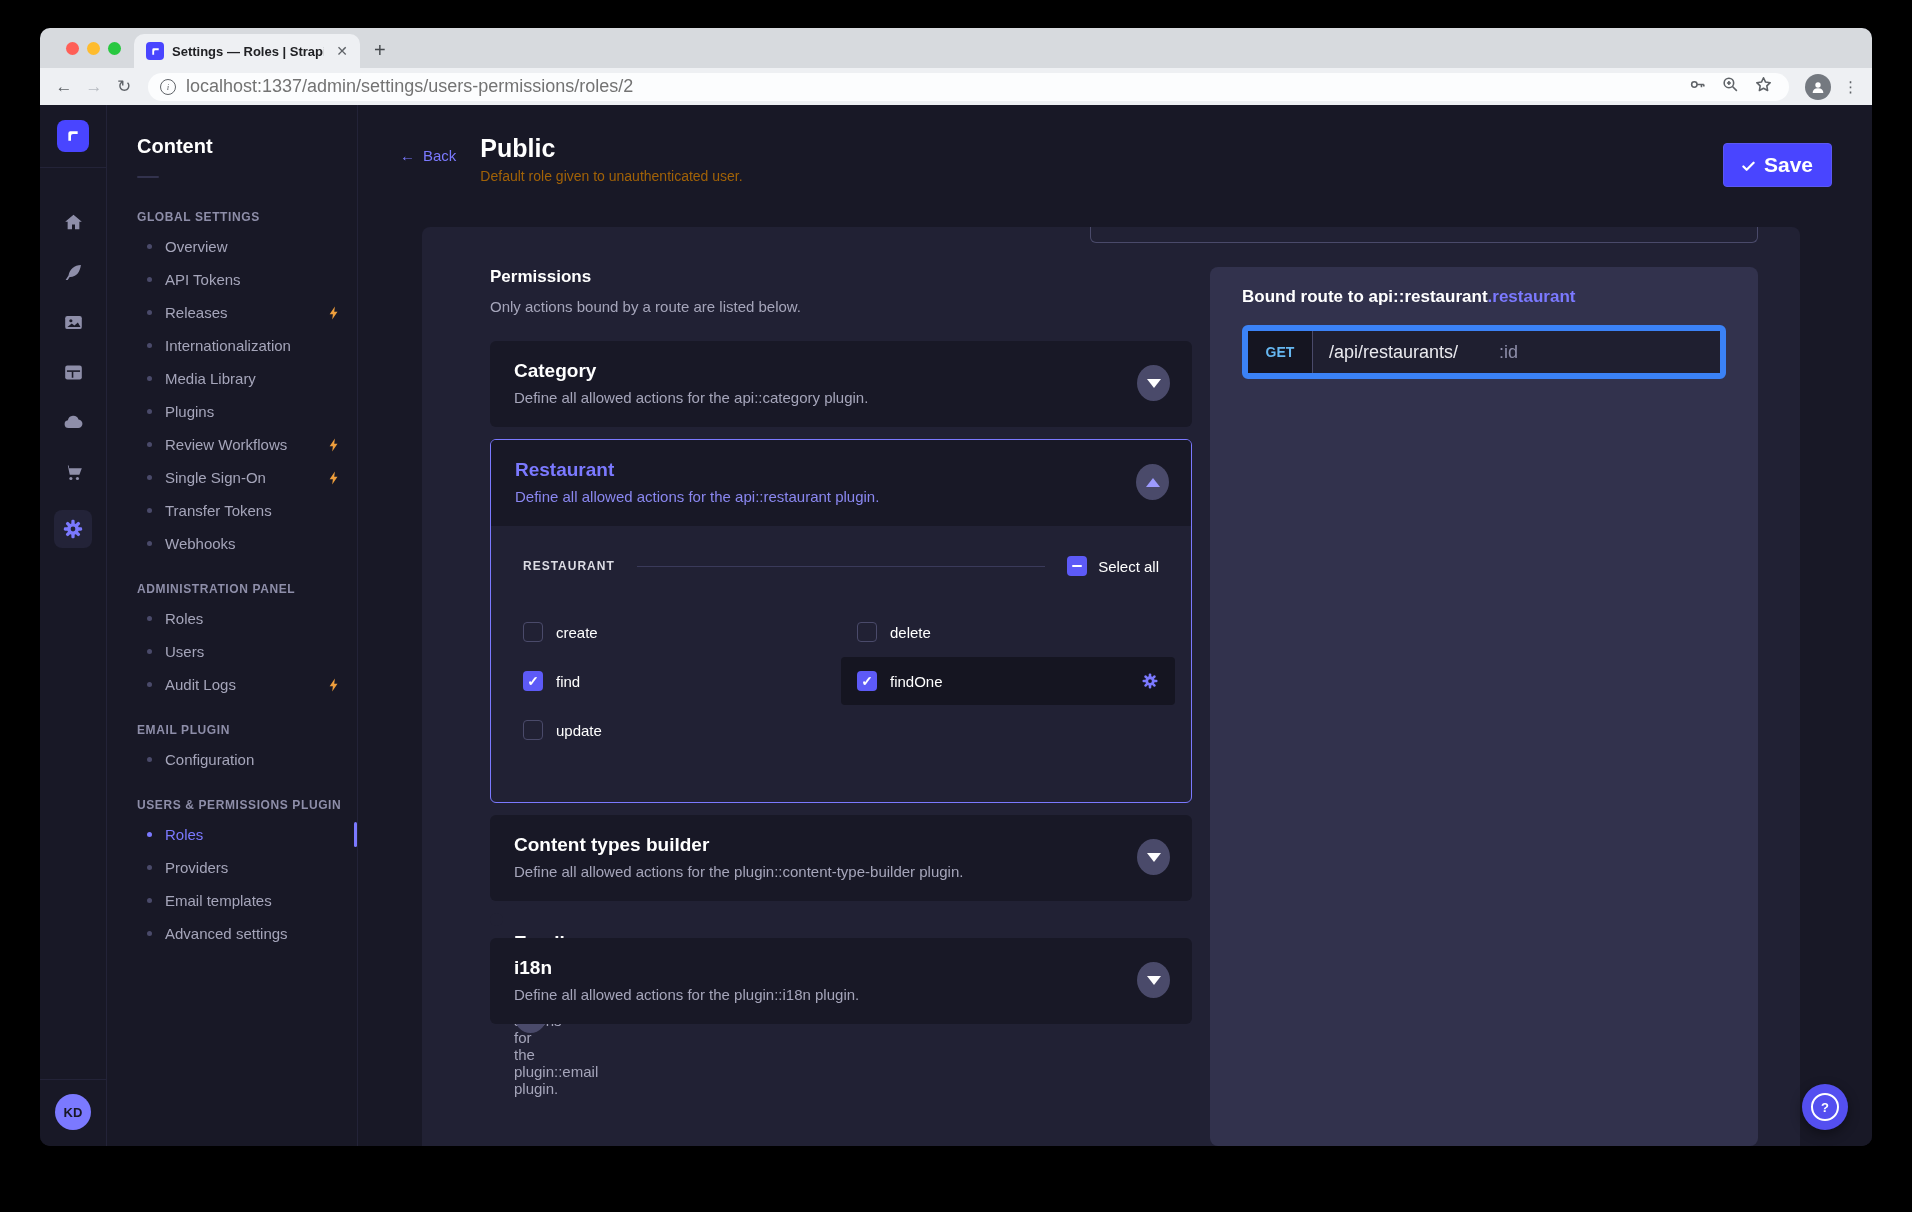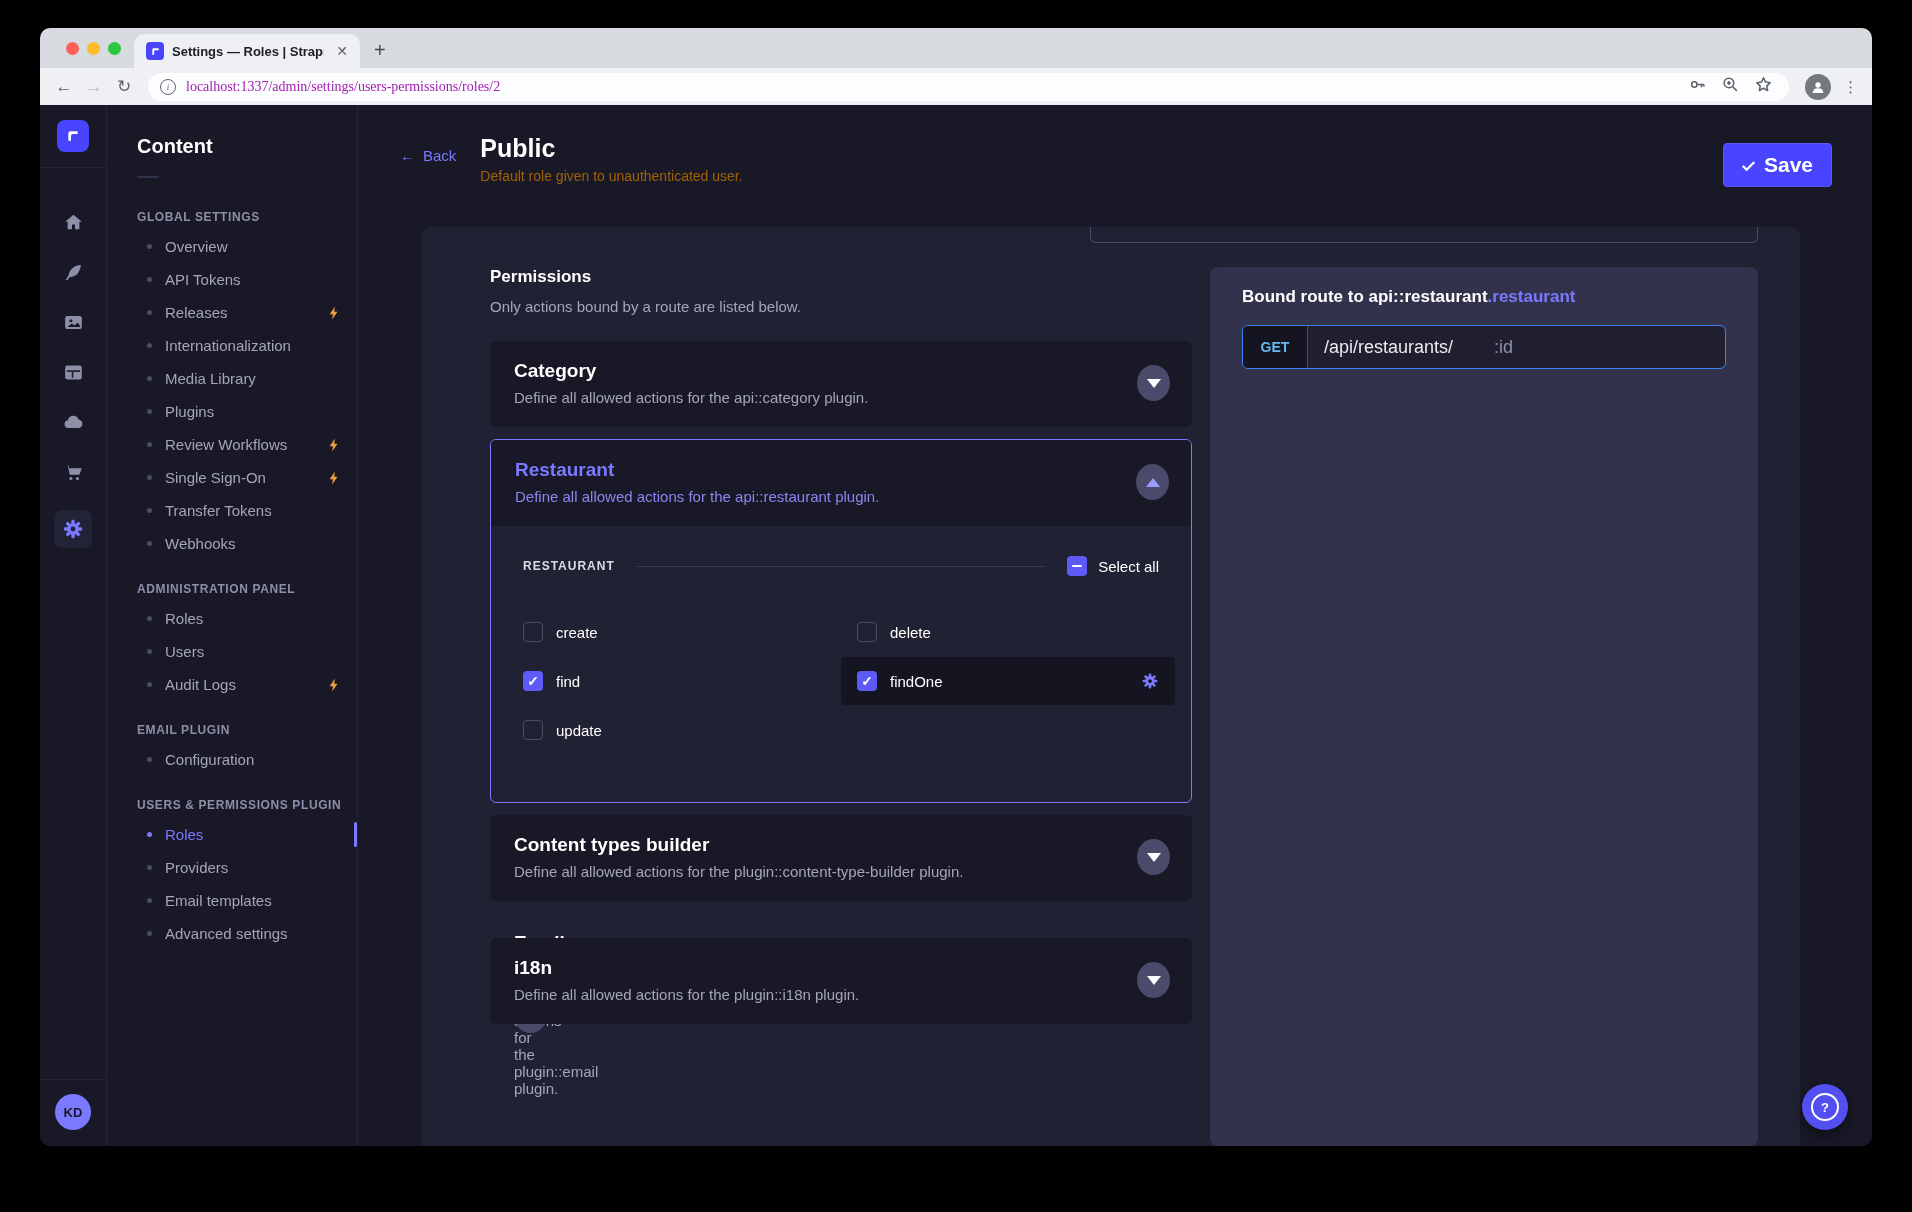--- a/index.html
+++ b/index.html
@@ -14,21 +14,21 @@
   .tab{margin-left:94px;width:206px;height:34px;background:#eef0f3;border-radius:10px 10px 0 0;display:flex;align-items:center;gap:8px;padding:0 8px 0 12px;}
   .favicon{width:18px;height:18px;border-radius:4px;background:#4945ff;display:grid;place-items:center;flex:none;}
   .tab-title{font-size:13px;color:#202124;white-space:nowrap;overflow:hidden;flex:1;font-weight:bold;}
   .tab-close{color:#5f6368;font-size:14px;line-height:1;padding:2px 4px;border-radius:4px;}
   .newtab{color:#45494e;font-size:20px;margin:0 0 6px 14px;}
   .toolbar{height:37px;background:#eef0f3;display:flex;align-items:center;gap:2px;padding:0 10px;}
   .tbtn{width:28px;height:28px;display:grid;place-items:center;color:#5f6368;font-size:17px;border-radius:50%;flex:none;}
   .tbtn.disabled{color:#b6bac0;}
   .urlpill{flex:1;height:28px;margin:0 8px;background:#fcfdfe;border-radius:14px;display:flex;align-items:center;gap:10px;padding:0 8px 0 12px;min-width:0;}
   .info-ic{width:14px;height:14px;border:1.5px solid #5f6368;border-radius:50%;color:#5f6368;font-size:9px;display:grid;place-items:center;font-family:"Liberation Serif",serif;font-style:italic;flex:none;}
-  .url{font-size:14px;color:#a21caf;white-space:nowrap;overflow:hidden;flex:1;font-family:Liberation Serif, serif;}
+  .url{font-size:18px;color:#737373;white-space:nowrap;overflow:hidden;flex:1;}
   .pill-icons{display:flex;align-items:center;gap:14px;margin-left:auto;padding-right:8px;}
   .avatar-chrome{width:26px;height:26px;border-radius:50%;background:#747980;display:grid;place-items:center;margin:0 6px;flex:none;}
   .dots{color:#5f6368;font-size:15px;letter-spacing:0;margin:0 4px;flex:none;}
 
   
   .app{display:flex;height:1041px;background:#181826;color:#fff;position:relative;}
 
   .rail{width:66px;flex:none;border-right:1px solid #232338;display:flex;flex-direction:column;align-items:center;gap:18px;}
   .rail-logo-wrap{height:62px;width:100%;display:grid;place-items:center;border-bottom:1px solid #232338;}
   .rail-logo{width:32px;height:32px;border-radius:8px;background:#4945ff;display:grid;place-items:center;}
@@ -98,21 +98,21 @@
 
   .perm-grid{margin-top:32px;display:grid;grid-template-columns:1fr 1fr;row-gap:1px;}
   .perm-cell{height:48px;display:flex;align-items:center;gap:13px;padding:0 16px;border-radius:4px;}
   .perm-cell.highlight{background:#151521;}
   .perm-label{font-size:15px;color:#fff;}
   .perm-cell .gear{margin-left:auto;display:grid;place-items:center;cursor:pointer;}
 
   .route-col{flex:1;background:#32324d;border-radius:8px;padding:20px 32px;box-sizing:border-box;min-width:0;}
   .route-title{font-size:17px;font-weight:600;color:#fff;}
   .route-title .accent{color:#7b79ff;}
-  .route-box{margin-top:18px;display:flex;align-items:stretch;height:42px;border:1px solid #3b82f6;border-radius:6px;overflow:hidden;background:#1f1f30;}
+  .route-box{margin-top:18px;display:flex;align-items:stretch;height:42px;border:6px solid #3b82f6;border-radius:6px;overflow:hidden;background:#1f1f30;}
   .route-method{width:64px;flex:none;background:#151521;border-right:1px solid #4a4a6a;display:grid;place-items:center;font-size:14px;font-weight:700;color:#66b7f1;}
   .route-path{display:flex;align-items:center;padding:0 16px;font-size:18px;white-space:nowrap;overflow:hidden;gap:41px;}
   .route-path .main-seg{color:#eaeaef;}
   .route-path .param-seg{color:#8e8ea9;}
 
   .help-btn{position:absolute;right:24px;bottom:16px;width:46px;height:46px;border-radius:50%;background:#544ff0;display:grid;place-items:center;cursor:pointer;box-shadow:0 4px 12px rgba(0,0,0,.4);}
   .help-ring{width:24px;height:24px;border:2px solid #fff;border-radius:50%;display:grid;place-items:center;color:#fff;font-size:13px;font-weight:700;}
 </style>
 </head>
 <body>

